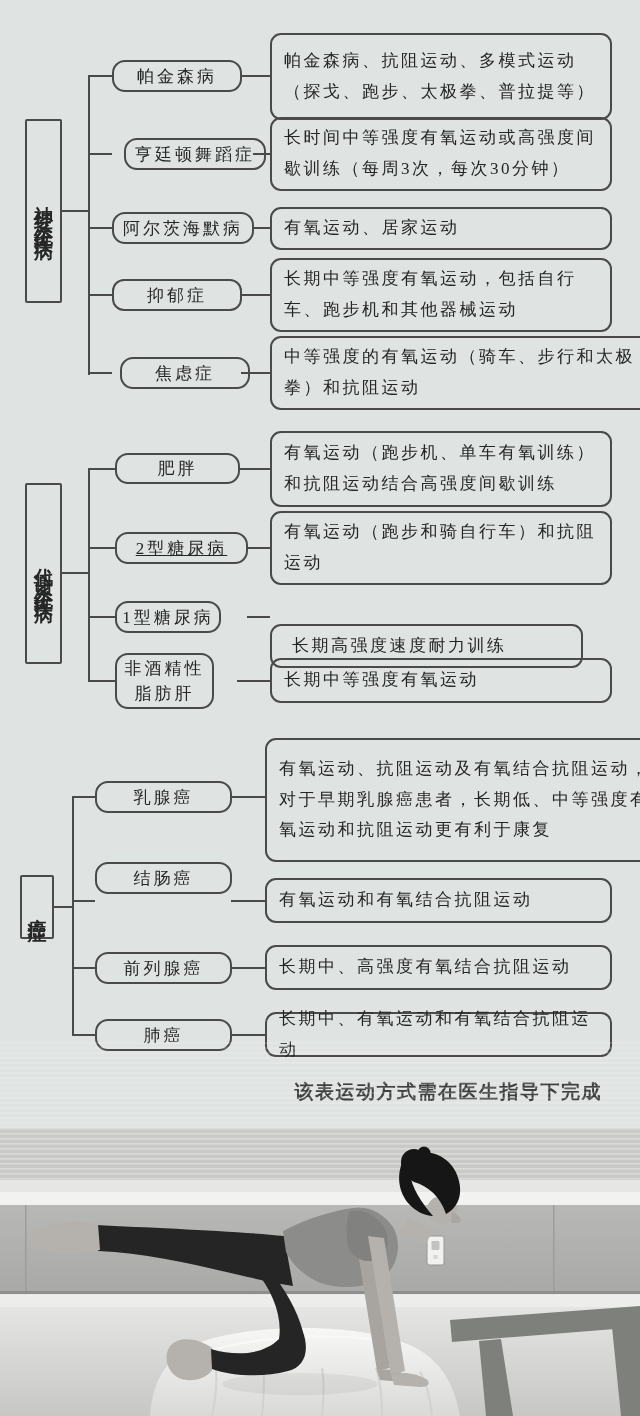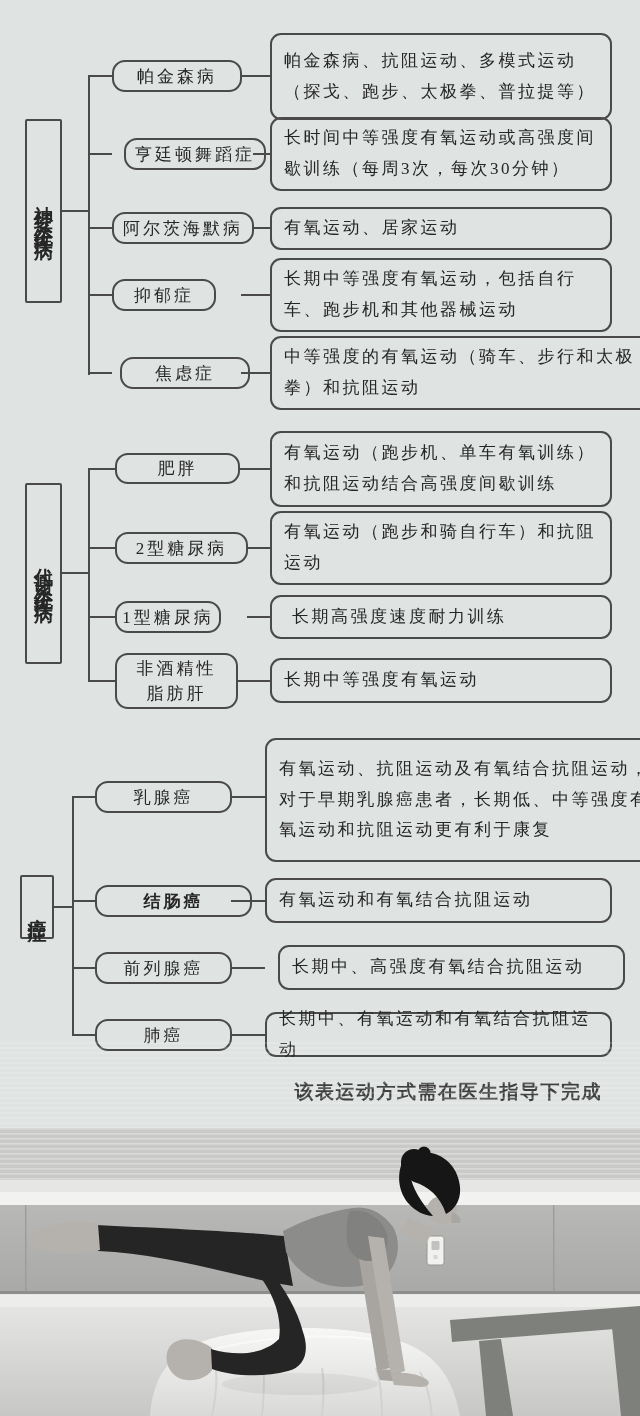--- a/index.html
+++ b/index.html
@@ -58,73 +58,73 @@
   <div class="box disease" style="left:112px;top:138px;width:142px;height:32px;margin-left:12px;">亨廷顿舞蹈症</div>
   <div class="hline" style="left:253px;top:153px;width:17px;"></div>
   <div class="box desc" style="left:270px;top:117px;width:342px;height:74px;">长时间中等强度有氧运动或高强度间歇训练（每周3次，每次30分钟）</div>
 
   <div class="hline" style="left:89px;top:227px;width:23px;"></div>
   <div class="box disease" style="left:112px;top:212px;width:142px;height:32px;">阿尔茨海默病</div>
   <div class="hline" style="left:253px;top:227px;width:17px;"></div>
   <div class="box desc" style="left:270px;top:207px;width:342px;height:43px;">有氧运动、居家运动</div>
 
   <div class="hline" style="left:89px;top:294px;width:23px;"></div>
-  <div class="box disease" style="left:112px;top:279px;width:104px;height:32px;">抑郁症</div>
+  <div class="box disease" style="left:112px;top:279px;width:130px;height:32px;border-radius:12px;">抑郁症</div>
   <div class="hline" style="left:241px;top:294px;width:29px;"></div>
   <div class="box desc" style="left:270px;top:258px;width:342px;height:74px;">长期中等强度有氧运动，包括自行车、跑步机和其他器械运动</div>
 
   <div class="hline" style="left:89px;top:372px;width:23px;"></div>
   <div class="box disease" style="left:120px;top:357px;width:130px;height:32px;">焦虑症</div>
   <div class="hline" style="left:241px;top:372px;width:29px;"></div>
   <div class="box desc" style="left:270px;top:336px;width:404px;height:74px;font-family:Liberation Serif, serif;">中等强度的有氧运动（骑车、步行和太极拳）和抗阻运动</div>
 
   <div class="box section-label" style="left:25px;top:483px;width:37px;height:181px;">代谢系统疾病</div>
   <div class="hline" style="left:62px;top:572px;width:27px;"></div>
   <div class="vline" style="left:88px;top:468px;height:214px;"></div>
 
   <div class="hline" style="left:89px;top:468px;width:26px;"></div>
   <div class="box disease" style="left:115px;top:453px;width:125px;height:31px;">肥胖</div>
   <div class="hline" style="left:239px;top:468px;width:31px;"></div>
   <div class="box desc" style="left:270px;top:431px;width:342px;height:76px;">有氧运动（跑步机、单车有氧训练）和抗阻运动结合高强度间歇训练</div>
 
   <div class="hline" style="left:89px;top:547px;width:26px;"></div>
-  <div class="box disease" style="left:115px;top:532px;width:133px;height:32px;">2型糖尿病</div>
+  <div class="box disease" style="left:115px;top:532px;width:133px;height:32px;text-decoration:underline;">2型糖尿病</div>
   <div class="hline" style="left:247px;top:547px;width:23px;"></div>
   <div class="box desc" style="left:270px;top:511px;width:342px;height:74px;">有氧运动（跑步和骑自行车）和抗阻运动</div>
 
   <div class="hline" style="left:89px;top:616px;width:26px;"></div>
   <div class="box disease" style="left:115px;top:601px;width:106px;height:32px;">1型糖尿病</div>
   <div class="hline" style="left:247px;top:616px;width:23px;"></div>
-  <div class="box desc" style="left:270px;top:595px;width:342px;height:44px;padding-left:20px;">长期高强度速度耐力训练</div>
+  <div class="box desc" style="left:270px;top:624px;width:313px;height:44px;padding-left:20px;">长期高强度速度耐力训练</div>
 
   <div class="hline" style="left:89px;top:680px;width:26px;"></div>
-  <div class="box disease" style="left:115px;top:653px;width:123px;height:56px;">
+  <div class="box disease" style="left:115px;top:653px;width:99px;height:56px;">
       <span class="narrow-wrap">非酒精性脂肪肝</span>
     </div>
   <div class="hline" style="left:237px;top:680px;width:33px;"></div>
   <div class="box desc" style="left:270px;top:658px;width:342px;height:45px;">长期中等强度有氧运动</div>
 
   <div class="box section-label" style="left:20px;top:875px;width:34px;height:64px;letter-spacing:4px;">癌症</div>
   <div class="hline" style="left:54px;top:906px;width:19px;"></div>
   <div class="vline" style="left:72px;top:796px;height:240px;"></div>
 
   <div class="hline" style="left:73px;top:796px;width:22px;"></div>
   <div class="box disease" style="left:95px;top:781px;width:137px;height:32px;">乳腺癌</div>
   <div class="hline" style="left:231px;top:796px;width:34px;"></div>
   <div class="box desc" style="left:265px;top:738px;width:410px;height:124px;">有氧运动、抗阻运动及有氧结合抗阻运动，对于早期乳腺癌患者，长期低、中等强度有氧运动和抗阻运动更有利于康复</div>
 
   <div class="hline" style="left:73px;top:900px;width:22px;"></div>
-  <div class="box disease" style="left:95px;top:885px;width:157px;height:32px;font-weight:bold;">结肠癌</div>
+  <div class="box disease" style="left:95px;top:862px;width:137px;height:32px;">结肠癌</div>
   <div class="hline" style="left:231px;top:900px;width:34px;"></div>
   <div class="box desc" style="left:265px;top:878px;width:347px;height:45px;">有氧运动和有氧结合抗阻运动</div>
 
   <div class="hline" style="left:73px;top:967px;width:22px;"></div>
   <div class="box disease" style="left:95px;top:952px;width:137px;height:32px;">前列腺癌</div>
   <div class="hline" style="left:231px;top:967px;width:34px;"></div>
-  <div class="box desc" style="left:265px;top:945px;width:347px;height:45px;margin-left:13px;">长期中、高强度有氧结合抗阻运动</div>
+  <div class="box desc" style="left:265px;top:945px;width:347px;height:45px;">长期中、高强度有氧结合抗阻运动</div>
 
   <div class="hline" style="left:73px;top:1034px;width:22px;"></div>
   <div class="box disease" style="left:95px;top:1019px;width:137px;height:32px;">肺癌</div>
   <div class="hline" style="left:231px;top:1034px;width:34px;"></div>
   <div class="box desc" style="left:265px;top:1012px;width:347px;height:45px;">长期中、有氧运动和有氧结合抗阻运动</div>
 
   <div class="footer-note">该表运动方式需在医生指导下完成</div>
 
   <div class="streak-band"></div>
 

